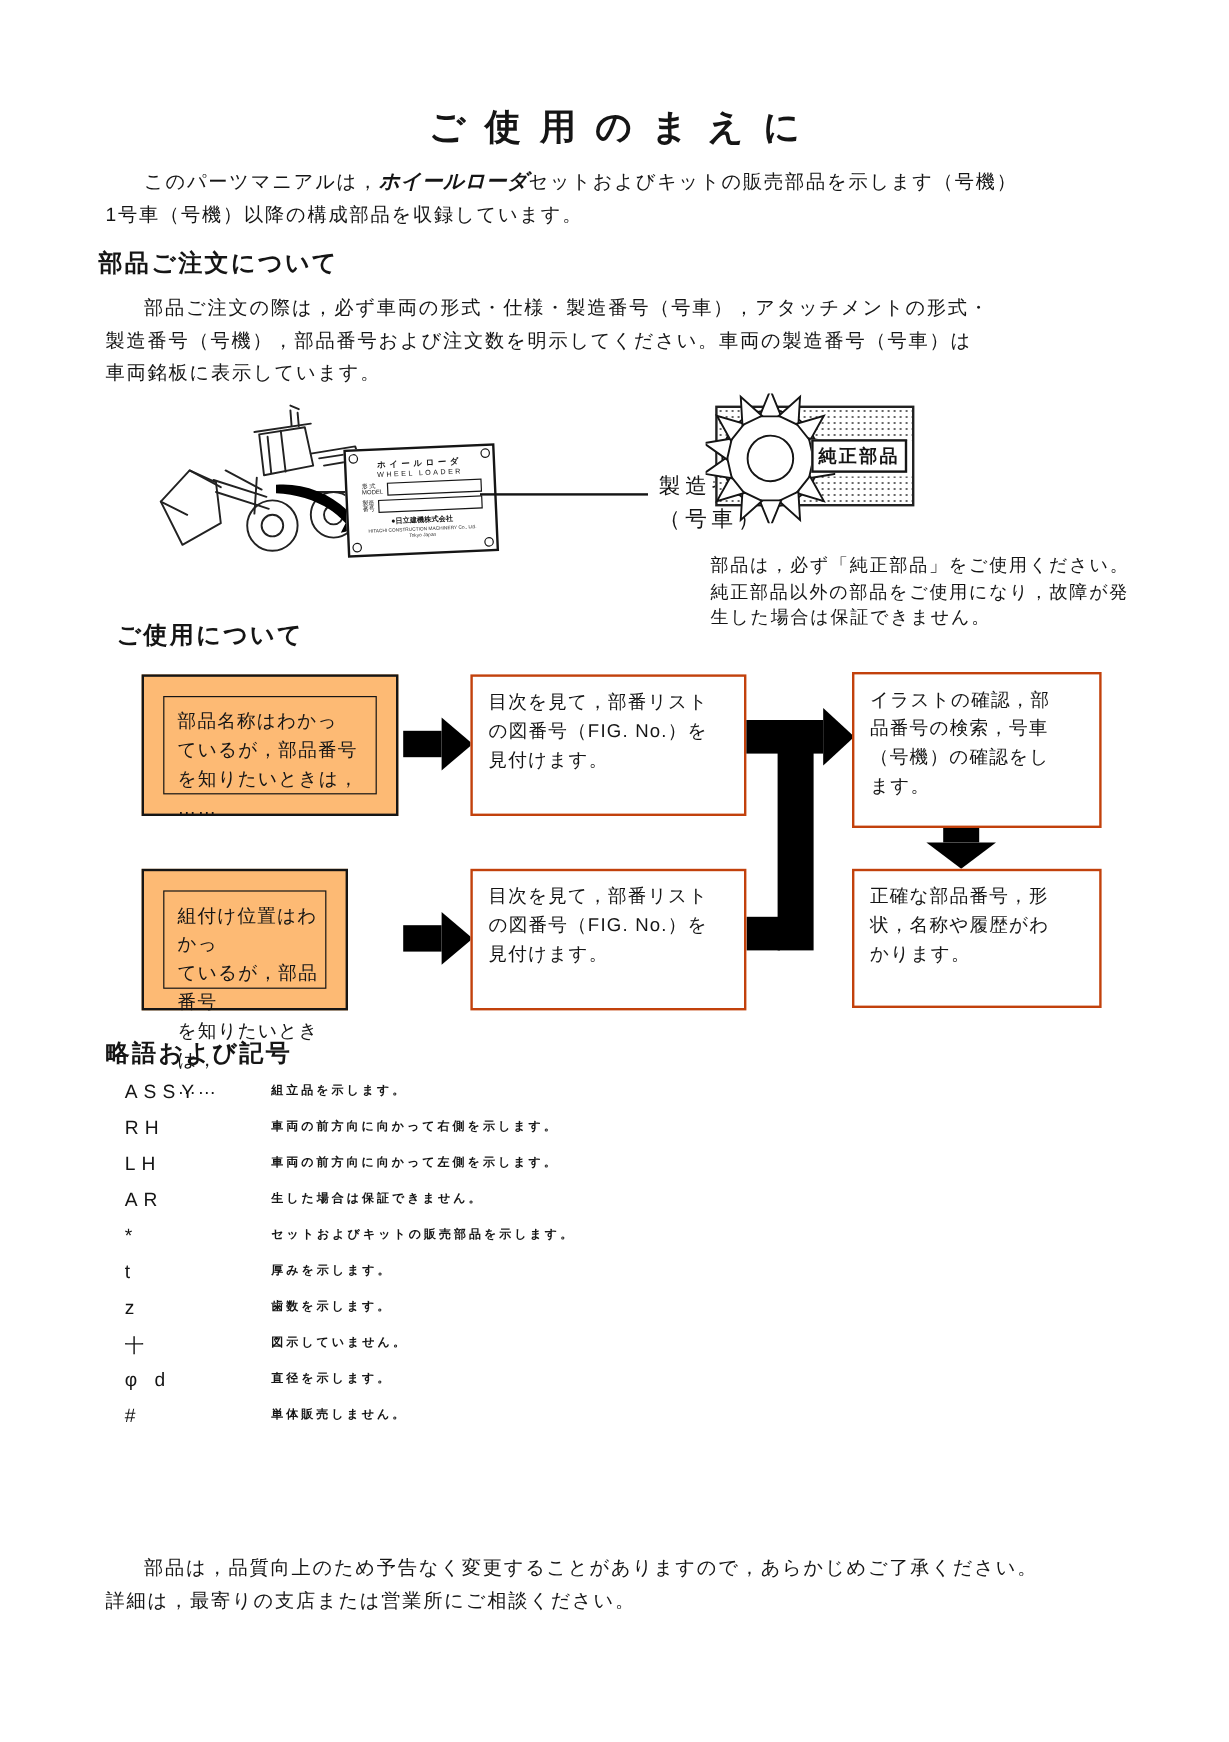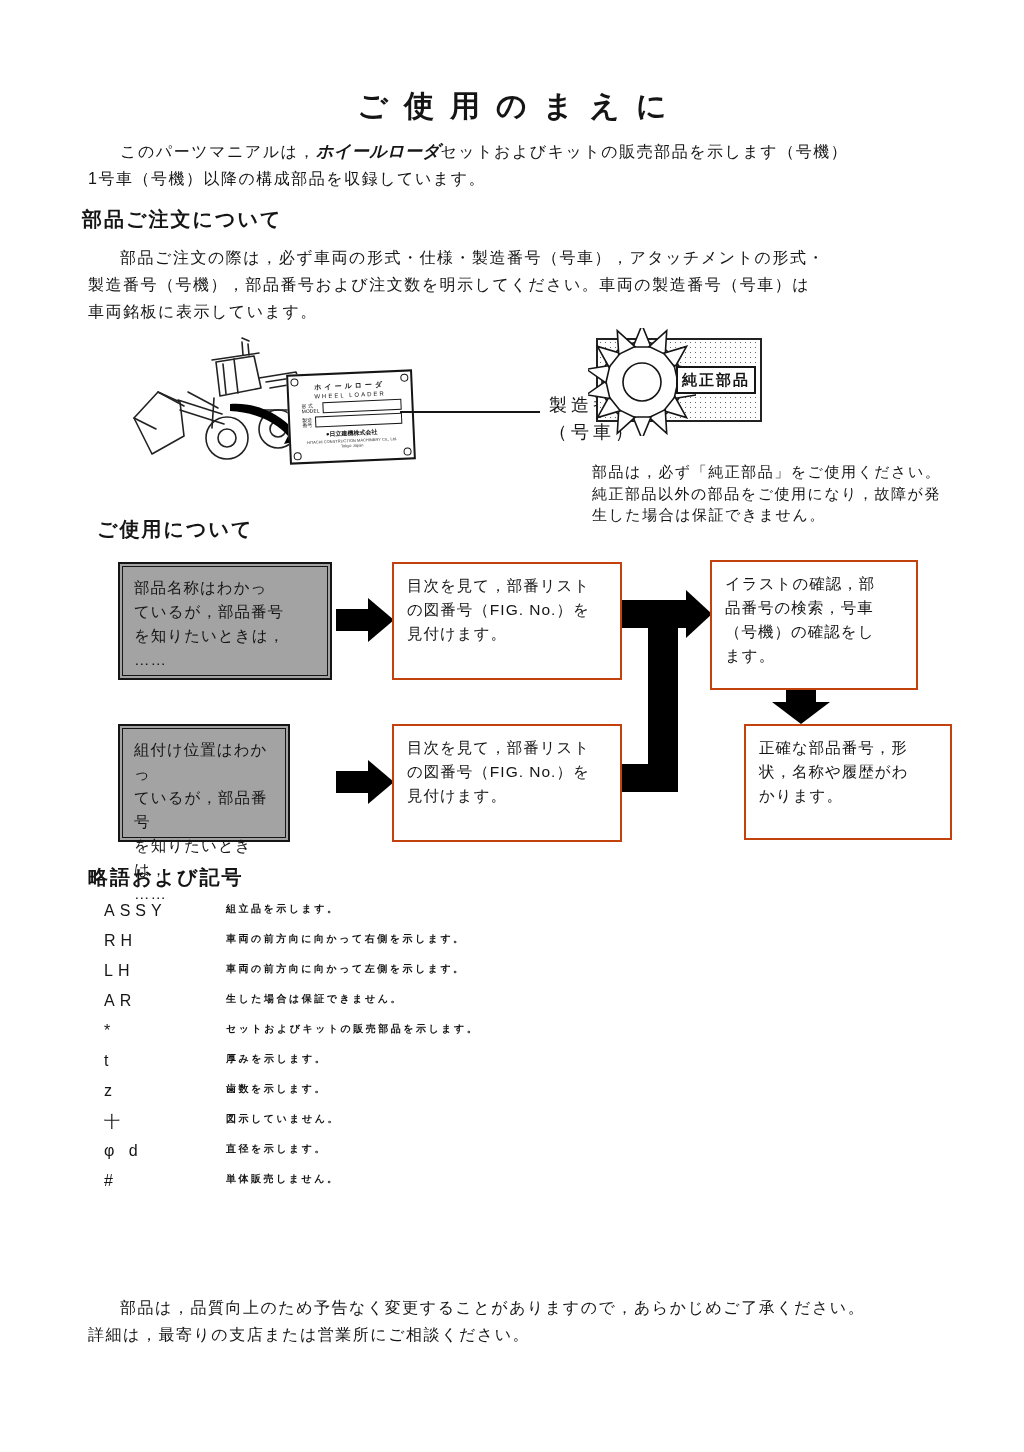--- a/index.html
+++ b/index.html
@@ -50,29 +50,29 @@
   .badge-gear{position:absolute;left:-10px;top:-12px;}
   .badge-label{position:absolute;left:78px;top:26px;width:80px;height:28px;background:#fff;
     border:2px solid #151515;font-size:15px;font-weight:bold;letter-spacing:2px;
     line-height:28px;text-align:center;box-sizing:border-box;}
   .genuine-note{left:592px;top:426px;width:395px;font-size:15px;line-height:21.5px;letter-spacing:1.5px;margin-top:35px;}
 
   
   .usage-heading{left:85px;top:516px;margin-left:12px;}
   .flow-box{border:2px solid #c2410c;background:#fff;font-size:15.5px;line-height:24px;
     letter-spacing:1px;padding:10px 6px 0 13px;box-sizing:border-box;white-space:pre-line;}
-  .flow-double{border:2px solid #151515;padding:2px;box-sizing:border-box;background:#a3a3a3;}
+  .flow-double{border:2px solid #151515;padding:16px;box-sizing:border-box;background:#fdba74;}
   .flow-double-inner{border:1px solid #151515;width:100%;height:100%;box-sizing:border-box;
     font-size:15.5px;line-height:24px;letter-spacing:1px;padding:9px 4px 0 11px;white-space:pre-line;}
   .b-start1{left:118px;top:562px;width:214px;height:118px;}
   .b-find1{left:392px;top:562px;width:230px;height:118px;}
   .b-check{left:710px;top:560px;width:208px;height:130px;}
   .b-start2{left:118px;top:724px;width:172px;height:118px;}
   .b-find2{left:392px;top:724px;width:230px;height:118px;}
-  .b-result{left:744px;top:724px;width:208px;height:116px;}
+  .b-result{left:710px;top:724px;width:208px;height:116px;}
   .bar{background:#000;}
   .a1-shaft{left:336px;top:609px;width:32px;height:22px;}
   .a1-head{left:368px;top:598px;width:0;height:0;border-left:26px solid #000;
     border-top:22px solid transparent;border-bottom:22px solid transparent;}
   .a2-shaft{left:336px;top:771px;width:32px;height:22px;}
   .a2-head{left:368px;top:760px;width:0;height:0;border-left:26px solid #000;
     border-top:22px solid transparent;border-bottom:22px solid transparent;}
   .cn-horizA{left:622px;top:600px;width:64px;height:28px;}
   .cn-headA{left:686px;top:590px;width:0;height:0;border-left:26px solid #000;
     border-top:24px solid transparent;border-bottom:24px solid transparent;}

